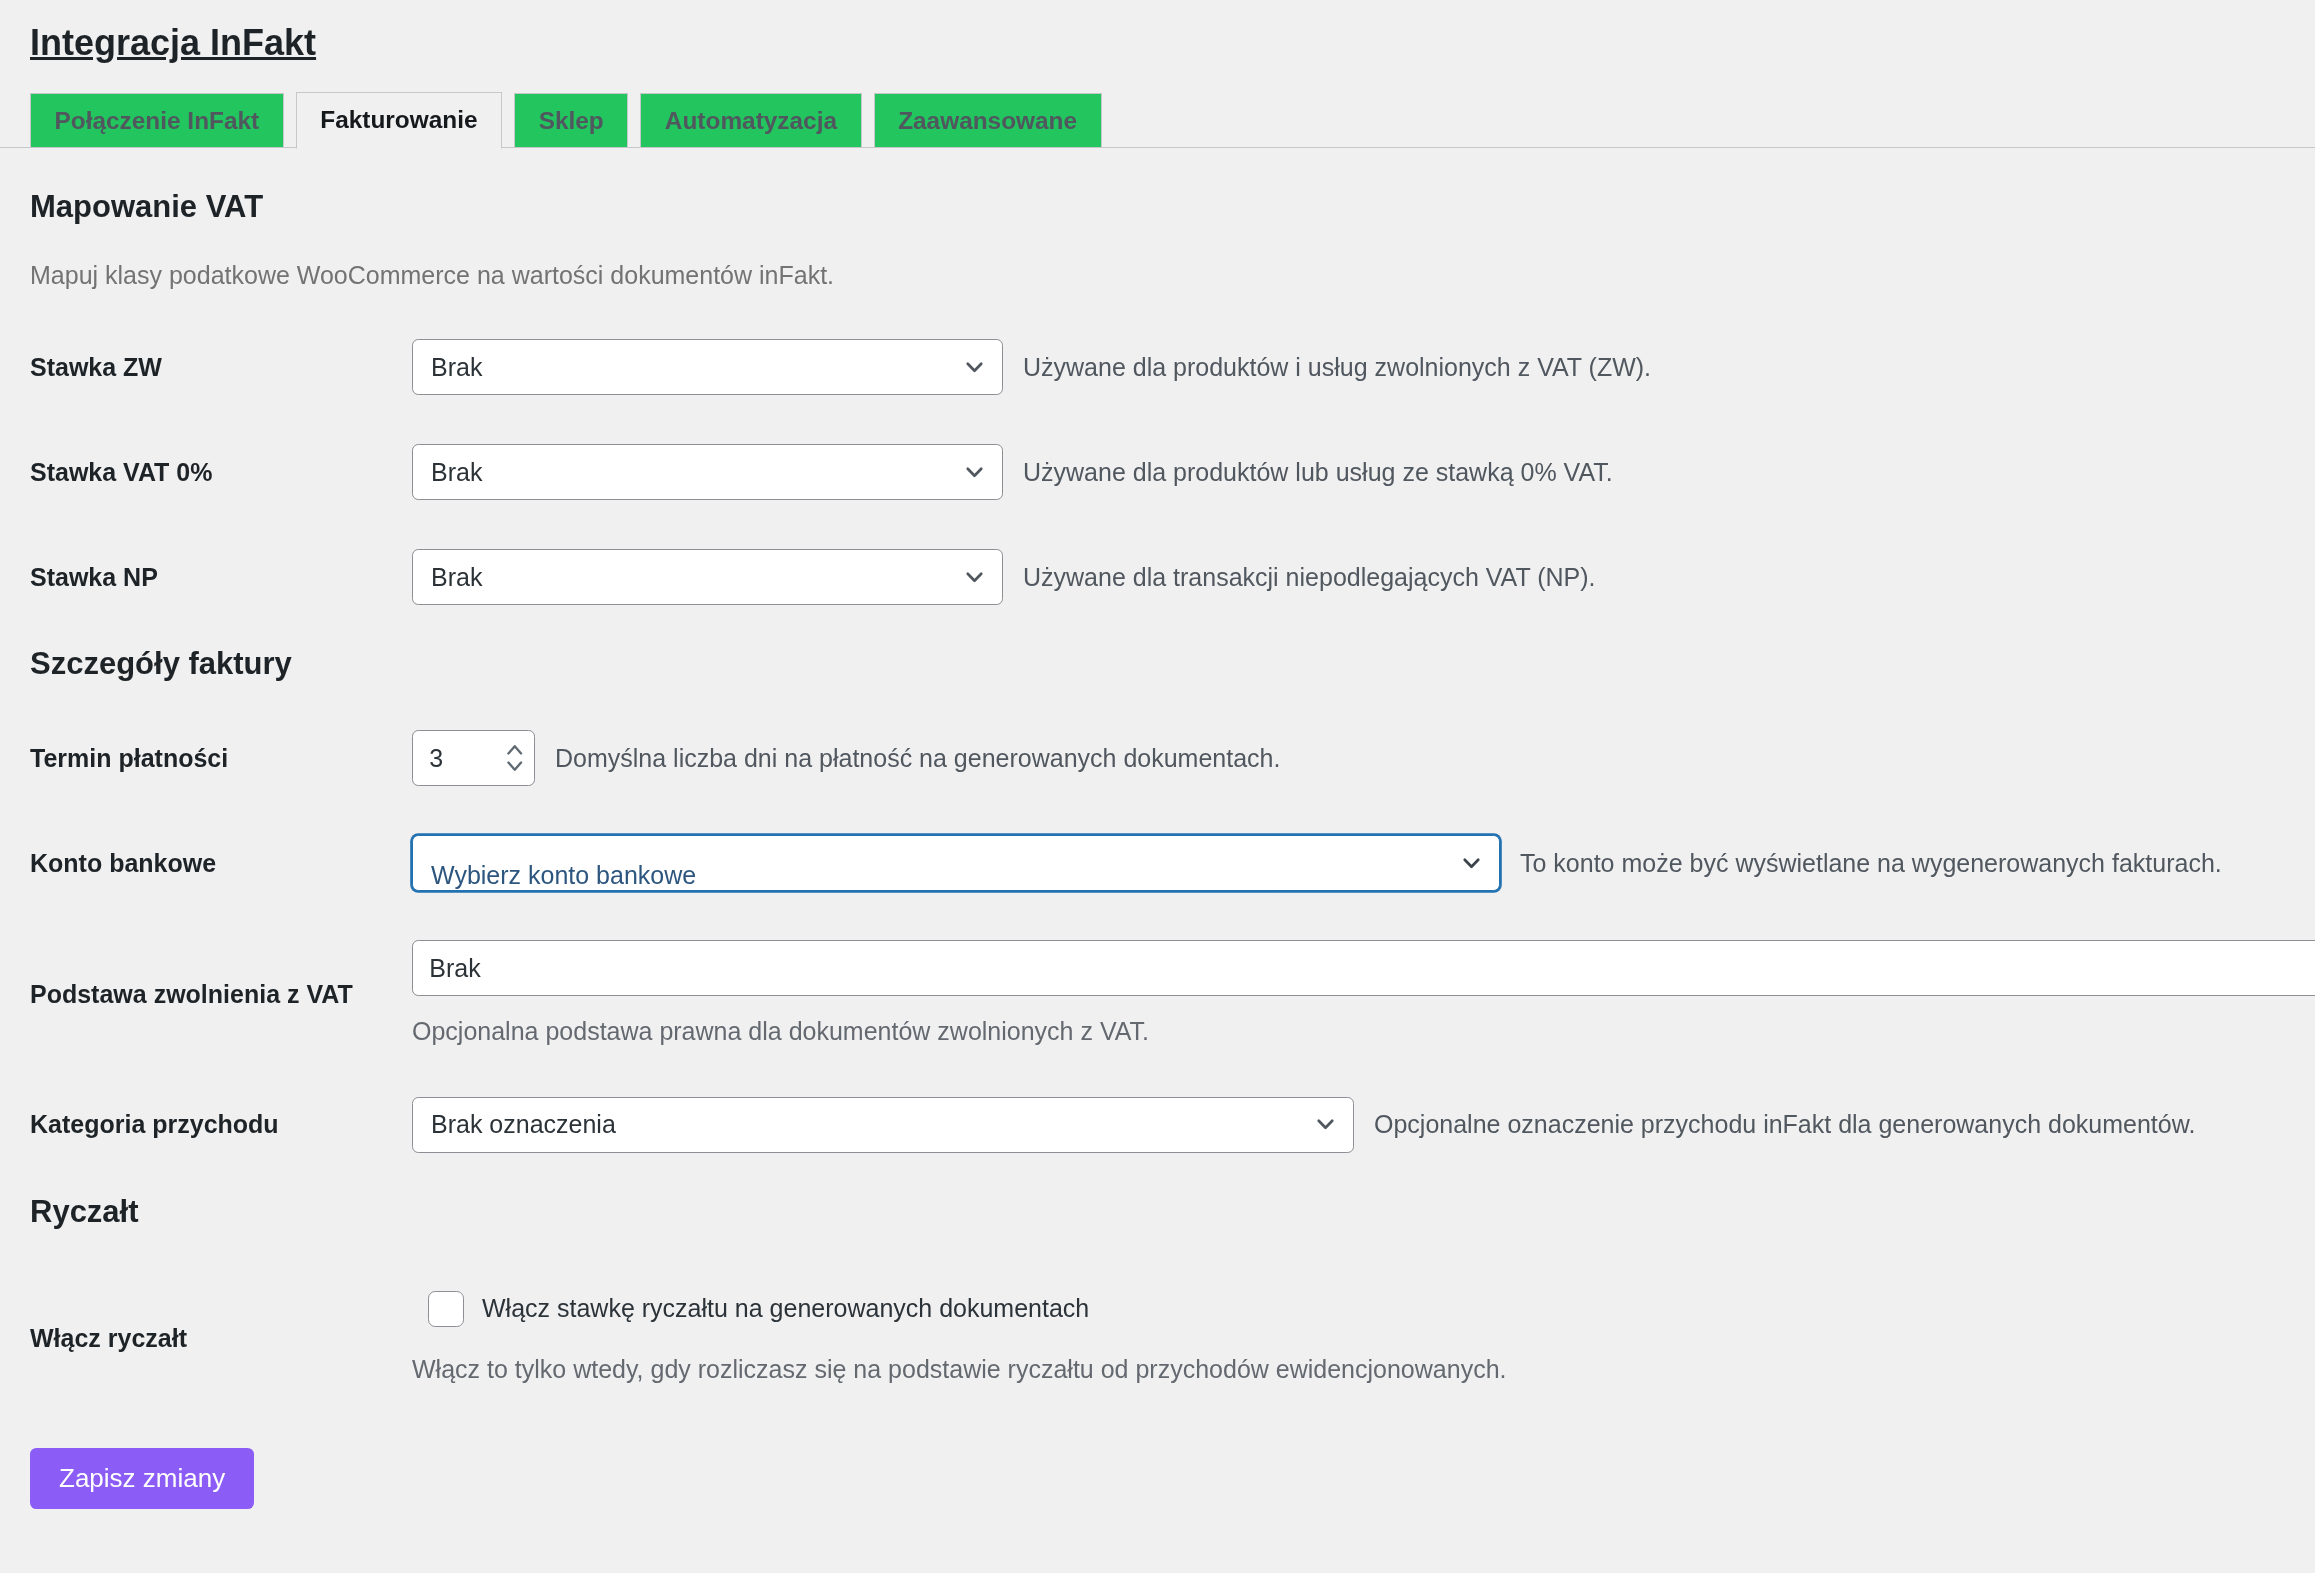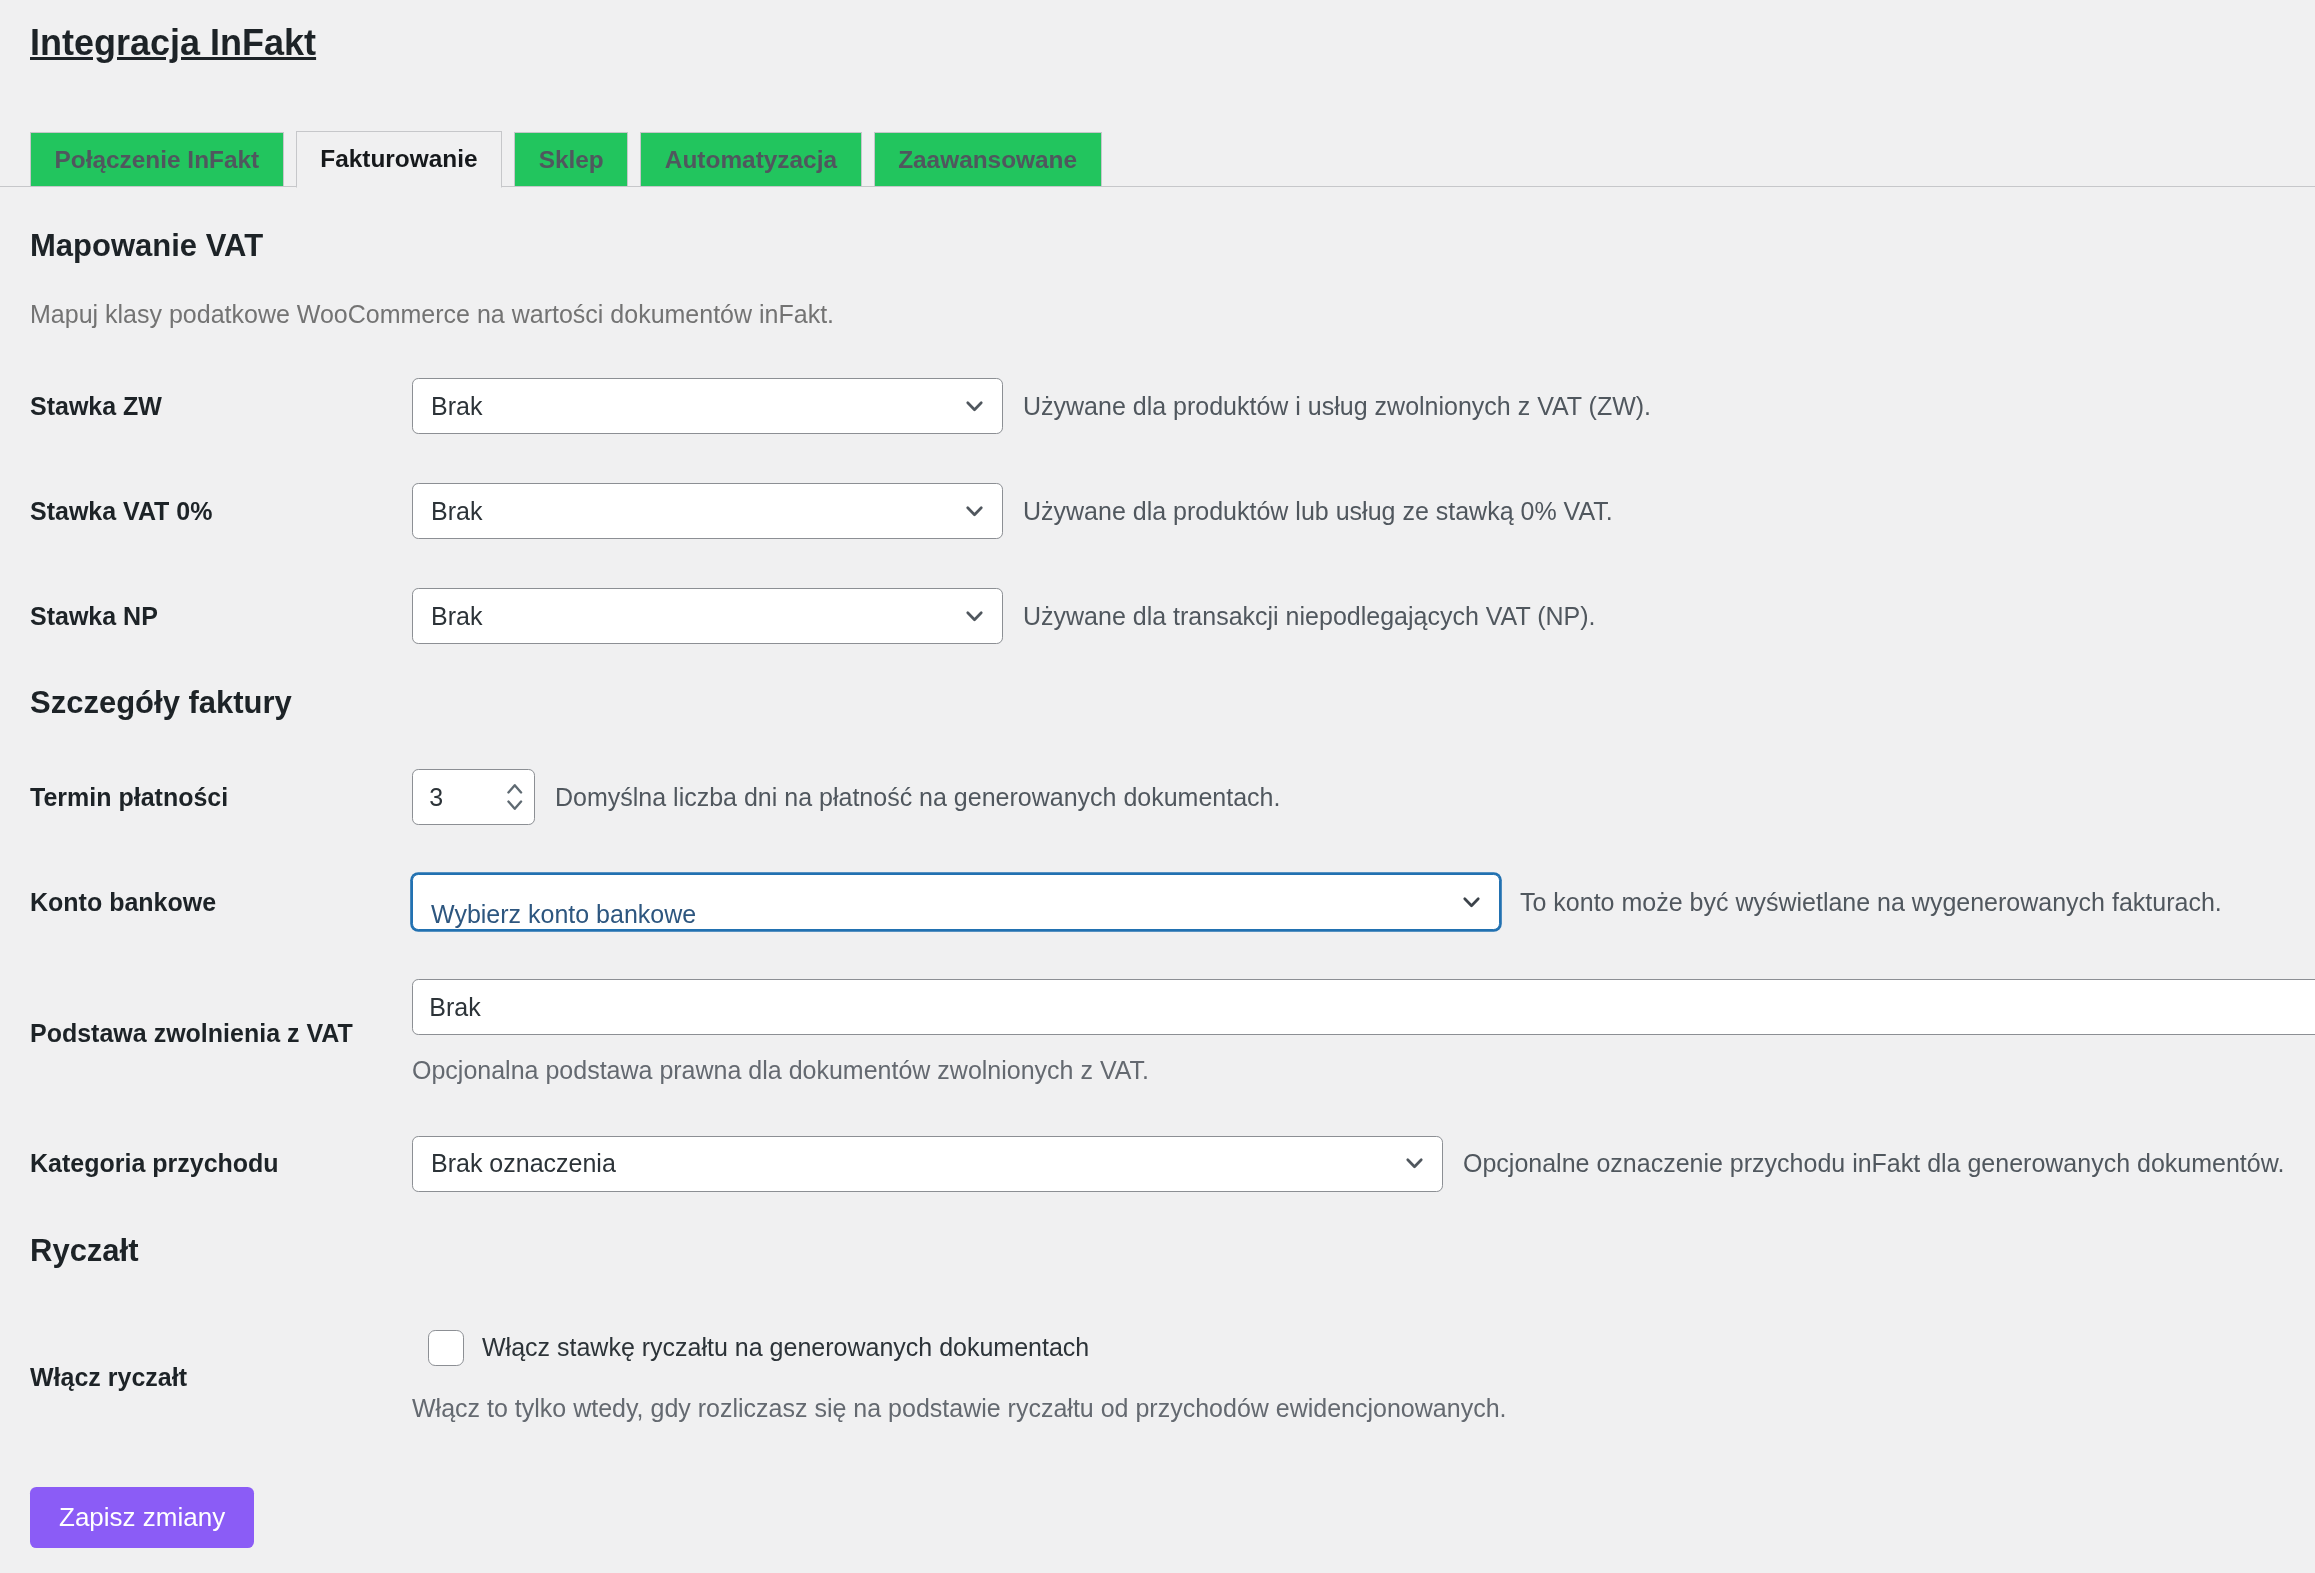--- a/index.html
+++ b/index.html
@@ -40,21 +40,20 @@
     cursor: pointer;
     line-height: 1.1;
   }
   .nav-tab.active {
     background: #f0f0f1;
     color: #16191c;
     position: relative;
     margin-bottom: -1.8px;
     border-bottom: 1.8px solid #f0f0f1;
     padding-bottom: 14.5px;
-    margin-top: 39px;
   }
 
   
   h2.section-heading {
     font-size: 31px; font-weight: 600; color: #1d2327;
     margin: 42px 0 0 0; line-height: 1.1;
   }
   p.section-desc {
     font-size: 25px; color: #737373;
     margin: 36px 0 0 0; line-height: 1.2;
@@ -91,21 +90,21 @@
     flex: none;
   }
   .wselect .chev { position: absolute; right: 14.5px; top: 50%; margin-top: -13.6px; }
   .wselect.focused {
     border-color: #2271b1;
     box-shadow: 0 0 0 1.8px #2271b1;
     color: #2d567f;
   }
   .w-stawka   { width: 591px; }
   .w-konto    { width: 1088px; align-items: flex-end; }
-  .w-kategoria{ width: 1031px; }
+  .w-kategoria{ width: 942px; }
 
   
   .winput {
     height: 56px;
     background: #ffffff;
     border: 1.8px solid #8c8f94;
     border-radius: 6.3px;
     font-size: 25px; color: #2c3338;
     font-family: "Liberation Sans", sans-serif;
     padding: 0 16.3px;

